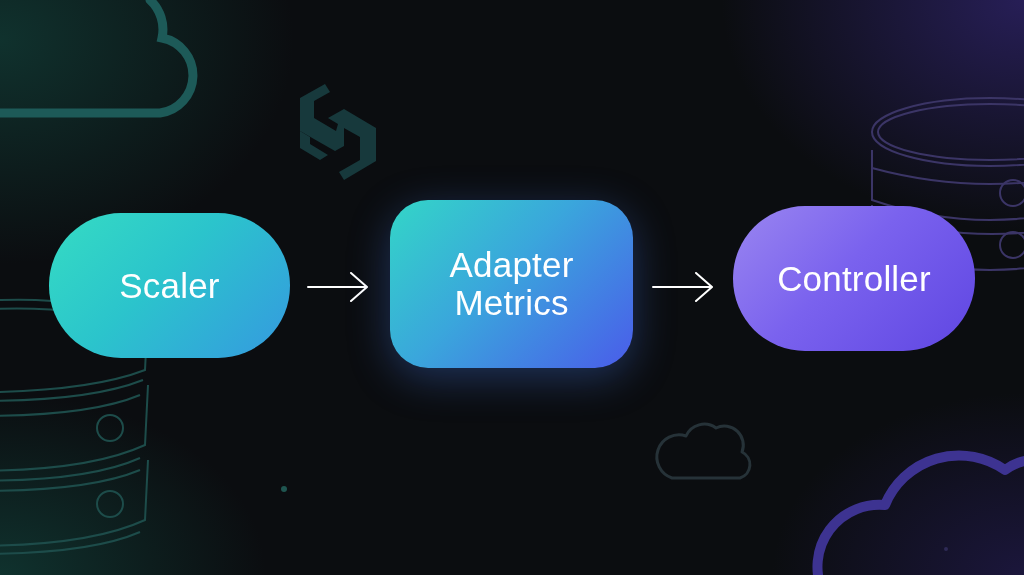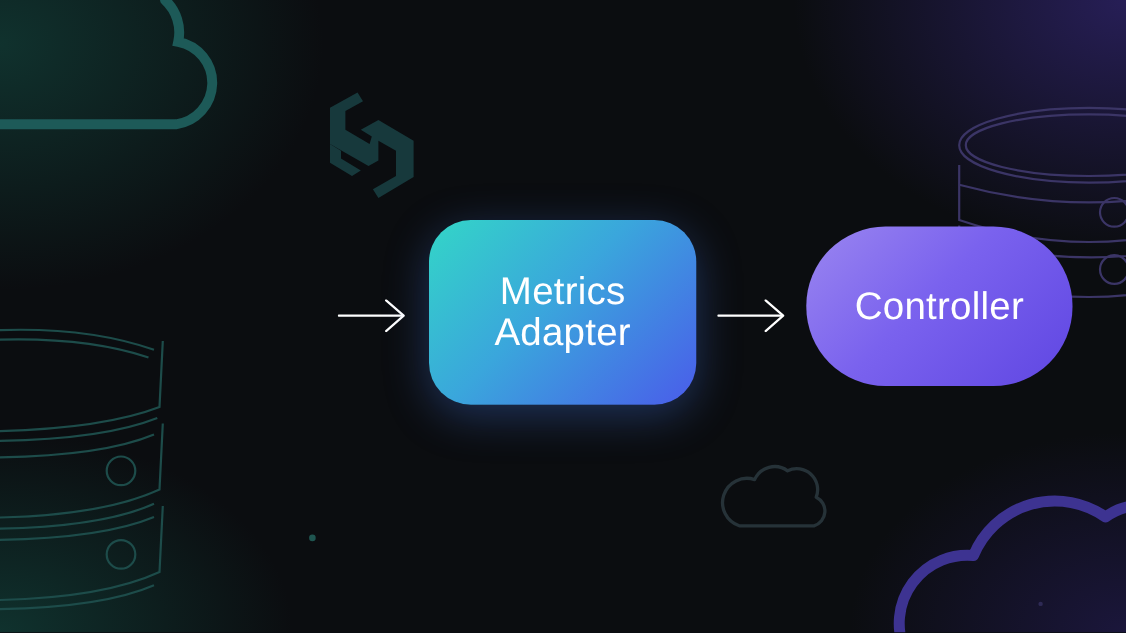--- a/index.html
+++ b/index.html
@@ -118,30 +118,33 @@
     </g>
 
     <g fill="none" stroke="#3d3391" stroke-width="10" stroke-linejoin="round">
       <path d="M 822 590 A 62 62 0 0 1 885 505 A 80 80 0 0 1 1005 470 A 55 55 0 0 1 1080 480"></path>
     </g>
 
     <circle cx="284" cy="489" r="3" fill="#1f5550"></circle>
     <circle cx="946" cy="549" r="2" fill="#2e2a55"></circle>
   </svg>
 
+  <div class="node node-scaler">
+    <span class="node-label">Scaler</span>
+  </div>
 
   <svg class="arrow arrow-1" viewBox="0 0 62 30">
     <line x1="1" y1="15" x2="59" y2="15" stroke="#ffffff" stroke-width="2" stroke-linecap="round"></line>
     <polyline points="44,1 60,15 44,29" fill="none" stroke="#ffffff" stroke-width="2" stroke-linecap="round" stroke-linejoin="round"></polyline>
   </svg>
 
   <div class="node node-metrics">
     <div>
+      <span class="node-label">Adapter</span>
       <span class="node-label">Metrics</span>
-      <span class="node-label">Adapter</span>
     </div>
   </div>
 
   <svg class="arrow arrow-2" viewBox="0 0 62 30">
     <line x1="1" y1="15" x2="59" y2="15" stroke="#ffffff" stroke-width="2" stroke-linecap="round"></line>
     <polyline points="44,1 60,15 44,29" fill="none" stroke="#ffffff" stroke-width="2" stroke-linecap="round" stroke-linejoin="round"></polyline>
   </svg>
 
   <div class="node node-controller">
     <span class="node-label">Controller</span>

